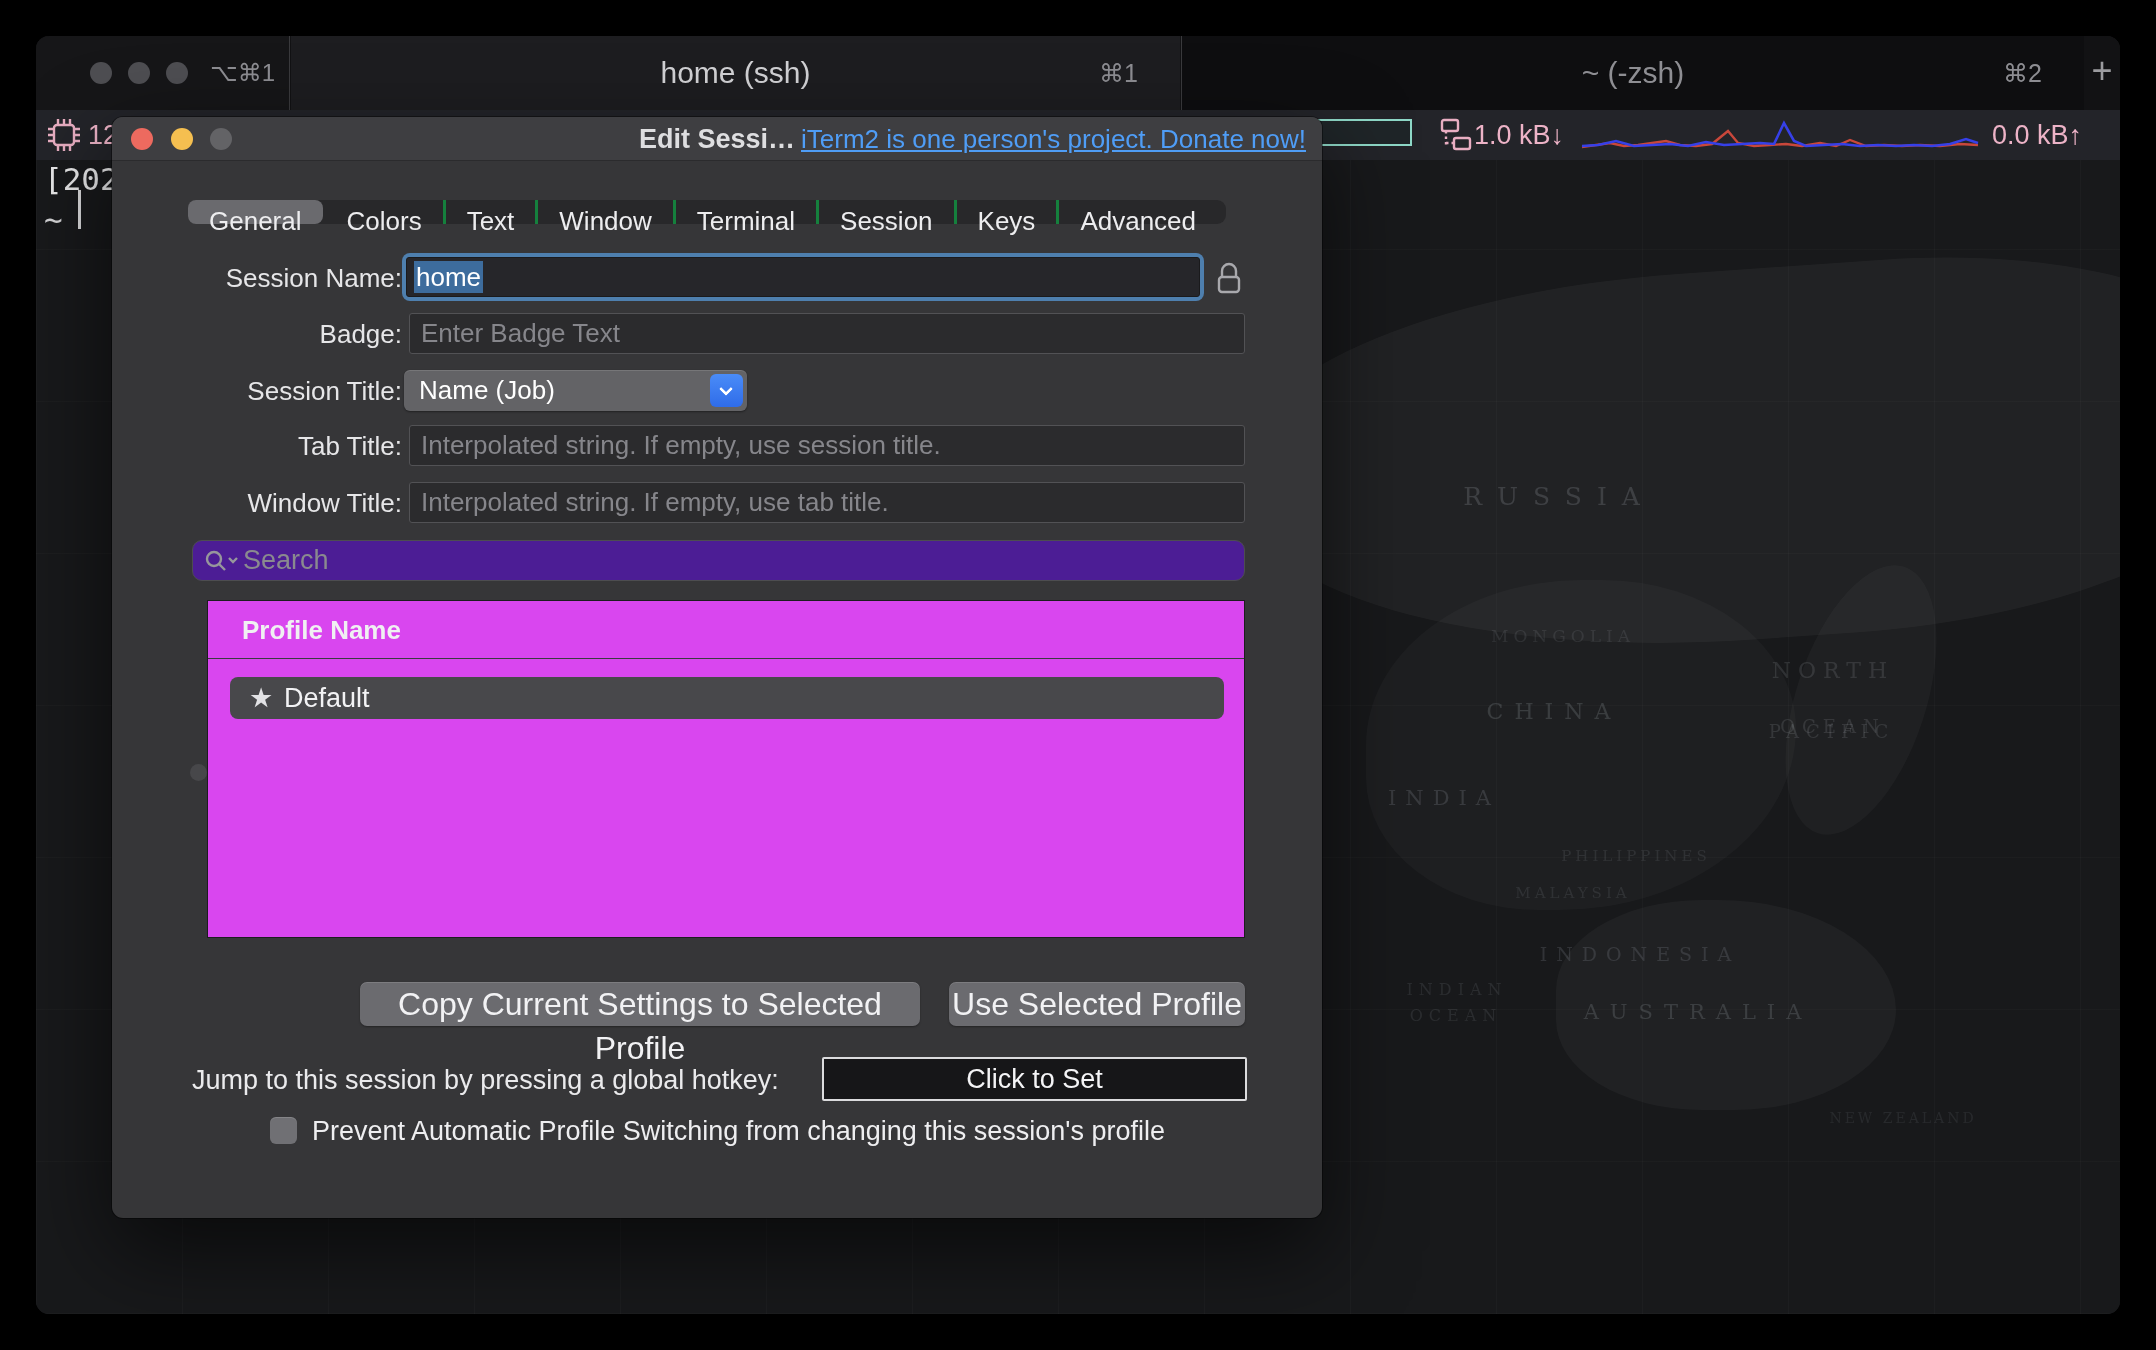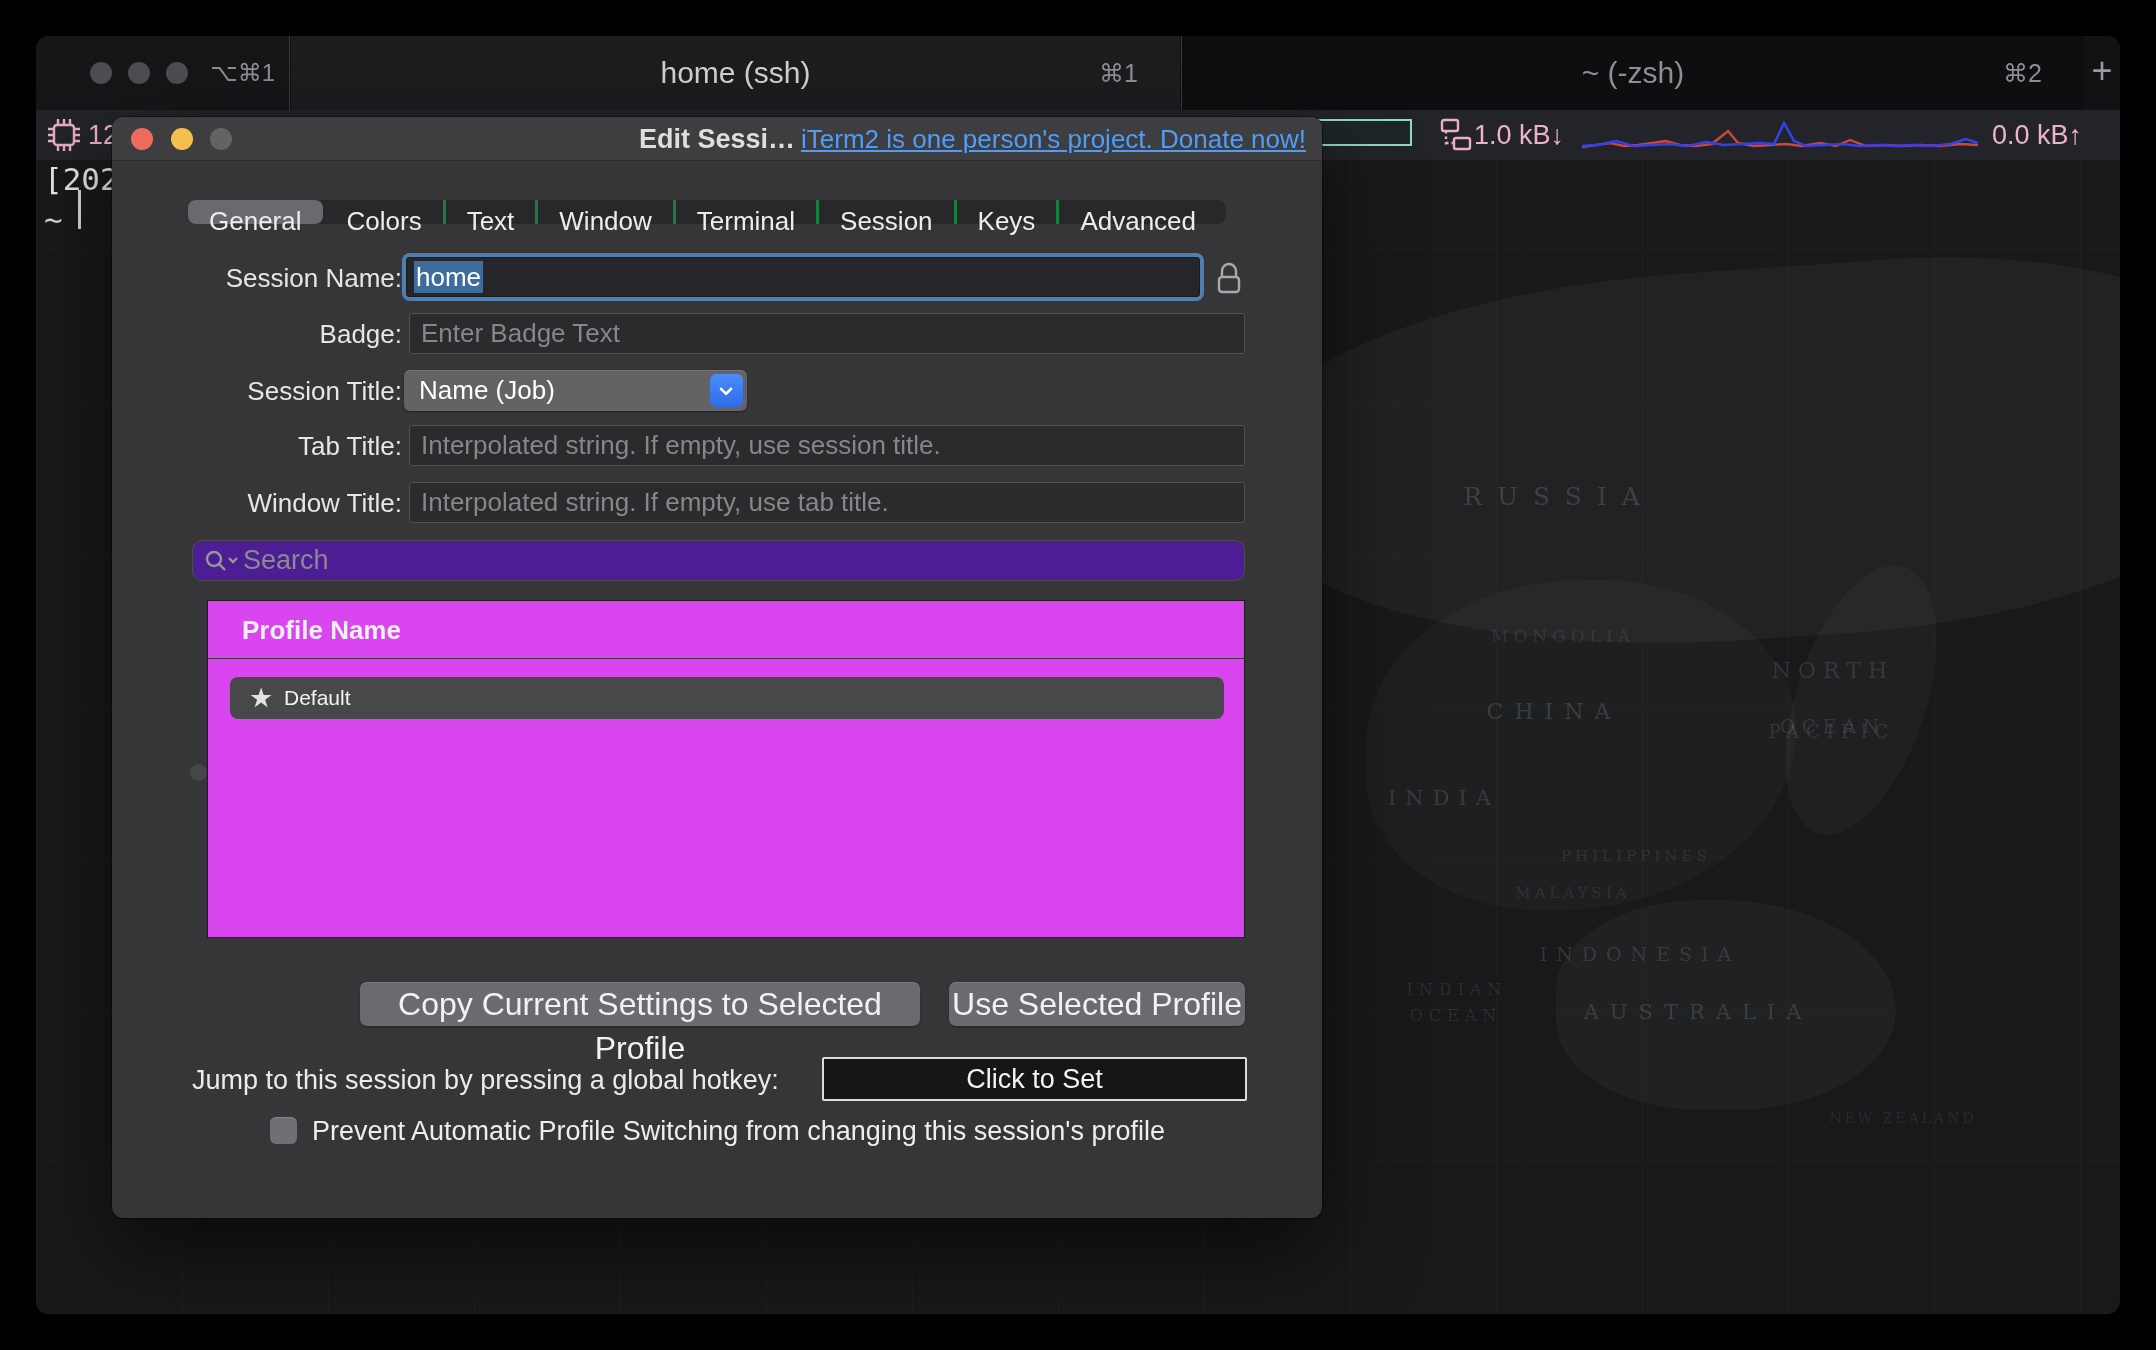--- a/index.html
+++ b/index.html
@@ -124,21 +124,21 @@
                border:1px solid #4d4d50; border-radius:10px; }
   .search-ph { position:absolute; left:50px; top:0; line-height:39px; font-size:27px; color:#8a8a8f; }
   .search-ic { position:absolute; left:10px; top:7px; }
 
   .ptable { position:absolute; left:95px; top:483px; width:1038px; height:338px; background:#d946ef;
             border:1px solid #1d1d1f; }
   .ptable-header { position:absolute; left:34px; top:14px; font-size:26px; font-weight:bold; color:#f0f0f2; }
   .ptable-hline { position:absolute; left:0; top:57px; width:100%; height:1px; background:#3c3c3f; }
   .prow { position:absolute; left:22px; top:76px; width:994px; height:42px; background:#48484b; border-radius:8px; }
   .prow-star { position:absolute; left:19px; top:0; line-height:42px; font-size:27px; color:#e2e2e5; }
-  .prow-name { position:absolute; left:54px; top:0; line-height:42px; font-size:21px; color:#f2f2f4; }
+  .prow-name { position:absolute; left:54px; top:0; line-height:42px; font-size:27px; color:#f2f2f4; }
 
   .side-dot { position:absolute; left:78px; top:647px; width:17px; height:17px; border-radius:50%; background:#47474a; }
 
   .gbtn { position:absolute; top:865px; height:44px; background:#6b6b6f; border-radius:7px;
           font-size:32px; color:#f2f2f4; text-align:center; line-height:44px;
           box-shadow:inset 0 1px 0 rgba(255,255,255,0.12), 0 1px 2px rgba(0,0,0,0.35); }
   .btn-copy { left:248px; width:560px; }
   .btn-use { left:837px; width:296px; }
 
   .hotkey-label { position:absolute; left:80px; top:948px; font-size:27px; color:#eaeaec; }

